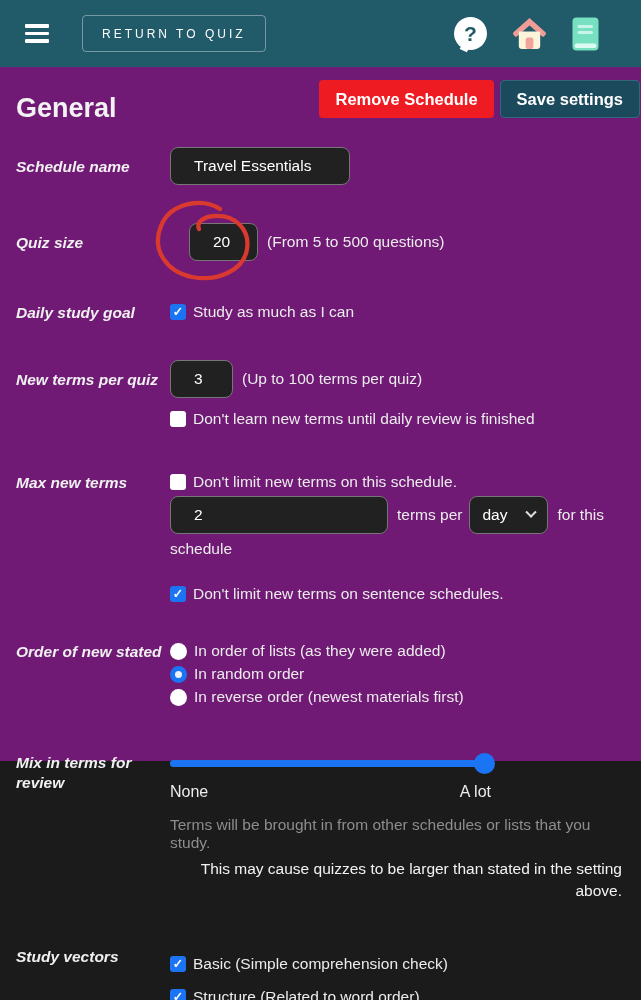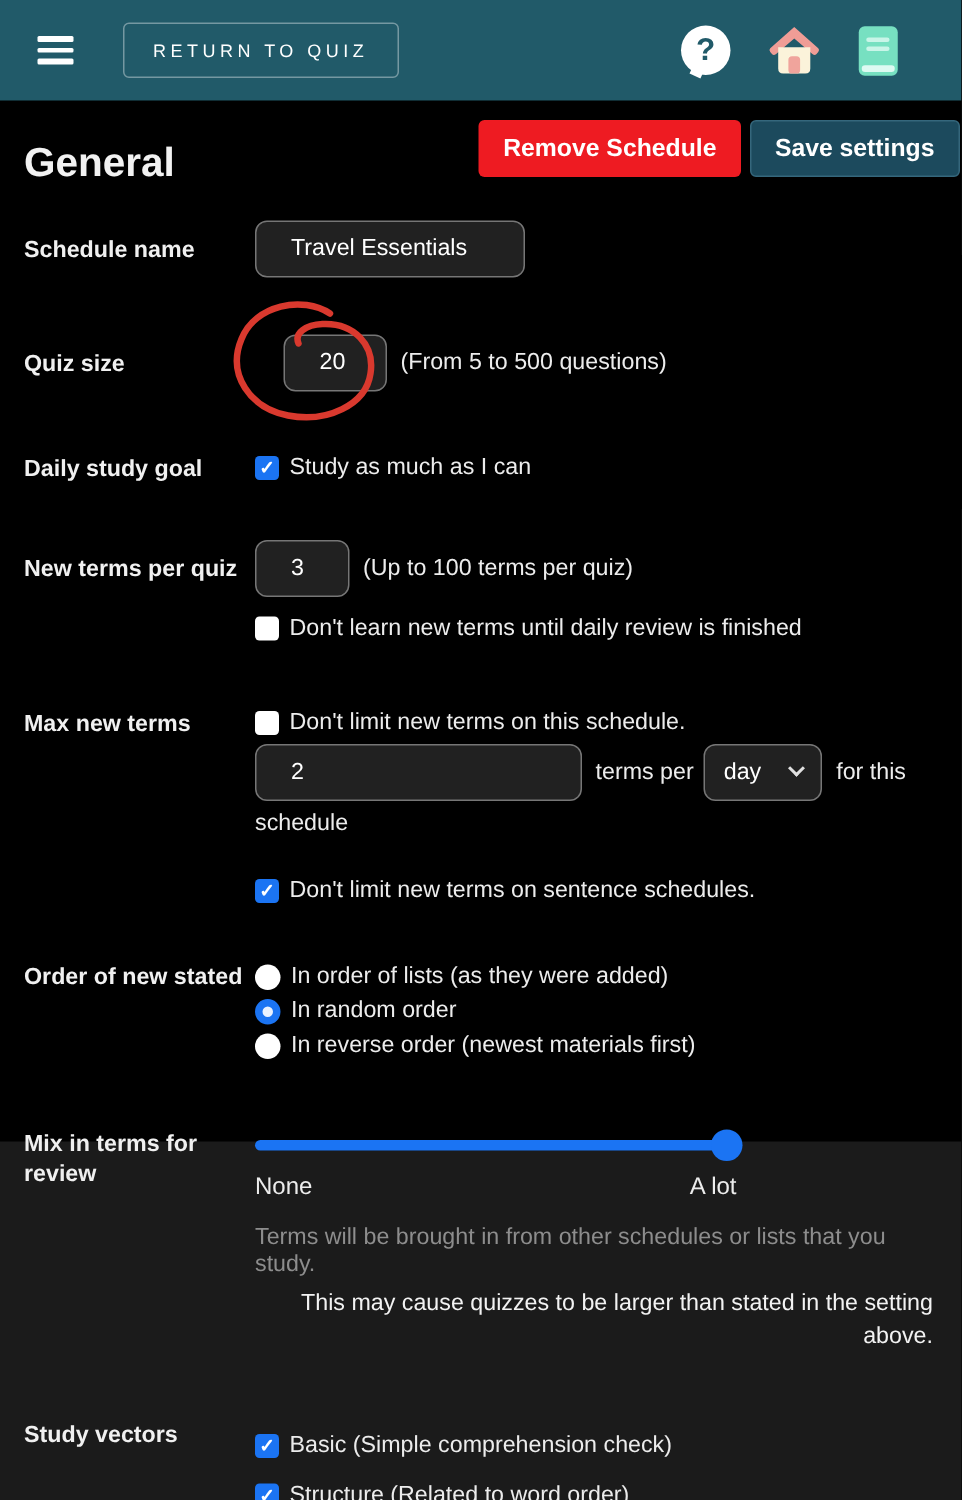--- a/index.html
+++ b/index.html
@@ -1,21 +1,21 @@
 <!DOCTYPE html>
 <html><head>
 <meta charset="utf-8">
 <style>
   * { margin:0; padding:0; box-sizing:border-box; }
   html,body { width:641px; height:1000px; }
   body {
     font-family:"Liberation Sans", sans-serif;
     background:#1b1b1b; color:#ececec; overflow:hidden;
   }
-  .app { width:641px; height:761px; position:relative; background:#000000; }
+  .app { width:641px; height:761px; position:relative; background:#701a75; }
 
   
   .header {
     height:67px; background:#215a69; display:flex; align-items:center;
   }
   .hamburger { margin-left:25px; width:24px; cursor:pointer; }
   .hamburger .bar { height:3.5px; background:#fff; border-radius:1px; margin:4px 0; }
   .return-btn {
     margin-left:33px; height:37px; padding:0 19px;
     background:transparent; border:1px solid rgba(255,255,255,.38); border-radius:4px;
@@ -38,21 +38,21 @@
   
   .main { padding:0 16px; position:relative; }
   .page-title { padding-top:23px; font-size:27px; font-weight:600; color:#f2f2f2; line-height:36px; }
   .top-buttons { position:absolute; top:13px; right:1px; display:flex; gap:6px; }
   .btn { height:38px; padding:0 16px; border-radius:4px; font-size:16.5px; font-weight:700;
          color:#fff; cursor:pointer; border:none; font-family:"Liberation Sans", sans-serif; }
   .btn-danger { background:#ee1b22; }
   .btn-save { background:#1c4a5d; border:1px solid #35677c; }
 
   .row { display:flex; }
-  .row-label { flex:0 0 154px; font-size:15.5px; font-weight:600; color:#f0f0f0; line-height:20px; }
+  .row-label { flex:0 0 154px; font-size:15.5px; font-weight:600; color:#f0f0f0; line-height:20px;font-style:italic; }
   .row-content { flex:1; min-width:0; }
 
   .tbox {
     background:#212121; border:1.5px solid #767676; border-radius:8px;
     color:#fff; font-size:15.5px; padding:0 23px; height:38px;
     font-family:"Liberation Sans", sans-serif; outline:none;
   }
   .inline-line { display:flex; align-items:center; }
   .hint { font-size:15.5px; margin-left:9px; color:#ececec; }
 

